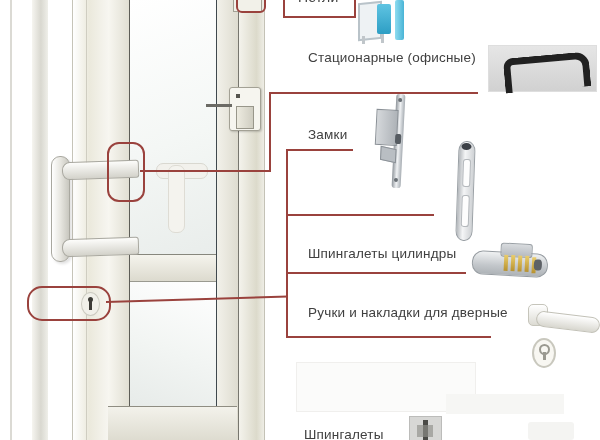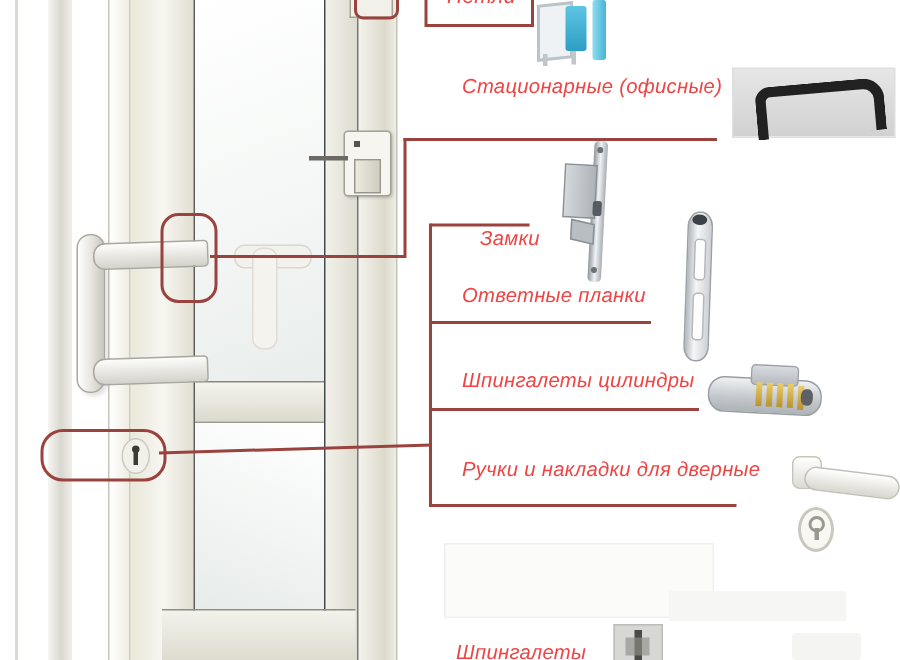--- a/index.html
+++ b/index.html
@@ -4,21 +4,21 @@
 <style>
   html,body{margin:0;padding:0;background:#ffffff;}
   .canvas{
     position:relative;width:600px;height:440px;background:#ffffff;overflow:hidden;
     font-family:"Liberation Sans", sans-serif;
   }
   .abs{position:absolute;}
   
   .red-line{position:absolute;background:#9a423d;}
   .red-box{position:absolute;border:2px solid #9a423d;background:transparent;}
-  .lbl{position:absolute;font-size:13.5px;color:#ef4444;white-space:nowrap;letter-spacing:.2px;line-height:16px;font-style:italic;}
+  .lbl{position:absolute;font-size:13.5px;color:#404040;white-space:nowrap;letter-spacing:.2px;line-height:16px;}
   
   .wall-line{left:10px;top:0;width:2px;height:440px;background:#dbdad4;}
   .wall-strip{left:32px;top:0;width:16px;height:440px;background:linear-gradient(90deg,#f6f5f0,#d9d8d0 55%,#efefe9);}
   .frame-left{left:72px;top:0;width:36px;height:440px;background:linear-gradient(90deg,#ffffff,#ebe9dc 45%,#f7f6f1);border-left:1px solid #c6c4b8;border-right:1px solid #a3a195;}
   .frame-left-groove{left:86px;top:0;width:1px;height:440px;background:#cfcdc1;}
   .leaf{left:108px;top:0;width:129px;height:440px;}
   .stile-left{left:0;top:0;width:21px;height:440px;background:linear-gradient(90deg,#f8f7f1,#e1dfd3);border-right:1px solid #5d5d57;}
   .glass-top{left:22px;top:0;width:86px;height:254px;background:linear-gradient(160deg,#ffffff 0%,#f4f7f5 55%,#e9edeb 100%);}
   .mid-rail{left:22px;top:254px;width:86px;height:26px;background:linear-gradient(#f5f4ed,#dcdace);border-top:1px solid #87877d;border-bottom:1px solid #9a9a90;}
   .glass-bottom{left:22px;top:281px;width:86px;height:125px;background:linear-gradient(200deg,#ffffff 0%,#f2f5f3 55%,#e7ebe9 100%);}
@@ -134,22 +134,21 @@
     <div class="red-line" style="left:286px;top:149px;width:2px;height:189px;"></div>
     <div class="red-line" style="left:287px;top:149px;width:66px;height:2px;"></div>
     <div class="red-line" style="left:287px;top:214px;width:147px;height:2px;"></div>
     <div class="red-line" style="left:287px;top:272px;width:179px;height:2px;"></div>
     <div class="red-line" style="left:287px;top:336px;width:204px;height:2px;"></div>
     <div class="red-line" style="left:106px;top:301px;width:182px;height:2px;transform:rotate(-1.7deg);transform-origin:0 50%;"></div>
   </div>
 
   <div class="lbl" style="left:298px;top:-11px;font-size:14px;">Петли</div>
   <div class="lbl" style="left:308px;top:50px;">Стационарные (офисные)</div>
-  <div class="lbl" style="left:320px;top:127px;margin-top:24px;">Замки</div>
-  <div class="lbl" style="left:308px;top:189px;">Ответные планки</div>
+  <div class="lbl" style="left:308px;top:127px;">Замки</div>
   <div class="lbl" style="left:308px;top:246px;">Шпингалеты цилиндры</div>
   <div class="lbl" style="left:308px;top:305px;">Ручки и накладки для дверные</div>
   <div class="lbl" style="left:304px;top:427px;">Шпингалеты</div>
 
   <div class="abs ghost1"></div>
   <div class="abs ghost2"></div>
   <div class="abs ghost3"></div>
 
   <div class="abs img-hinge">
     <div class="bracket"></div>

